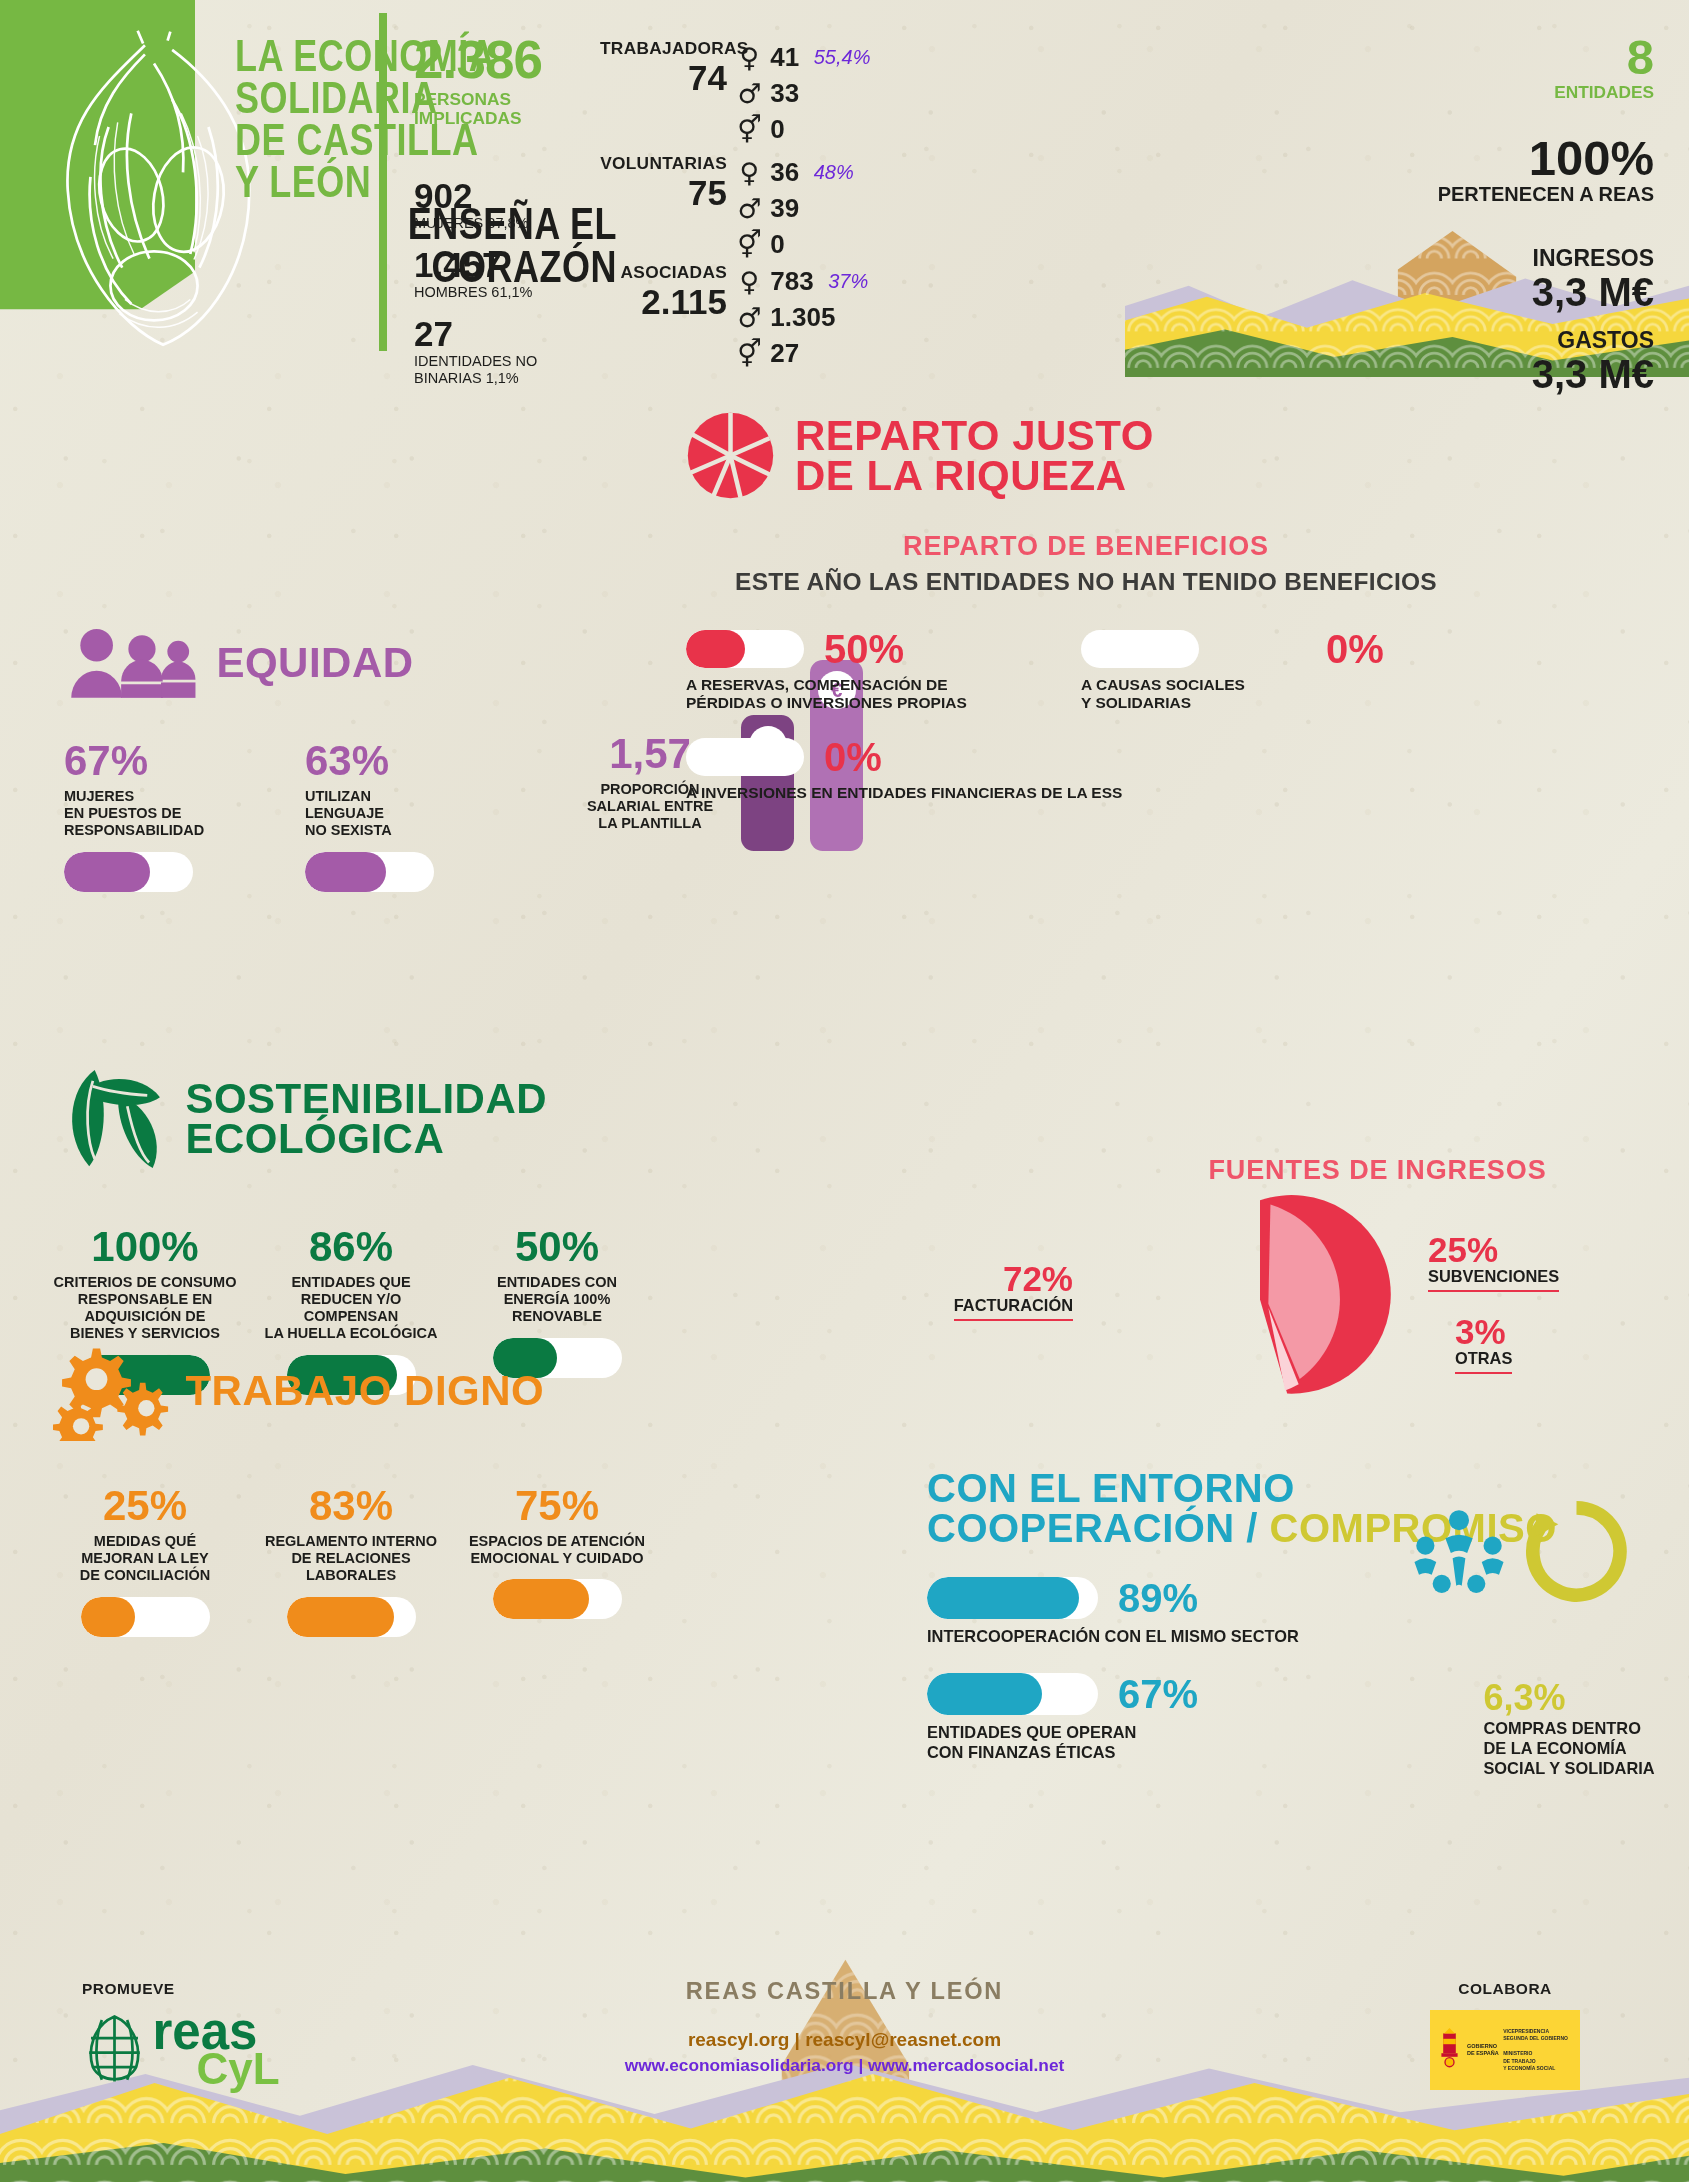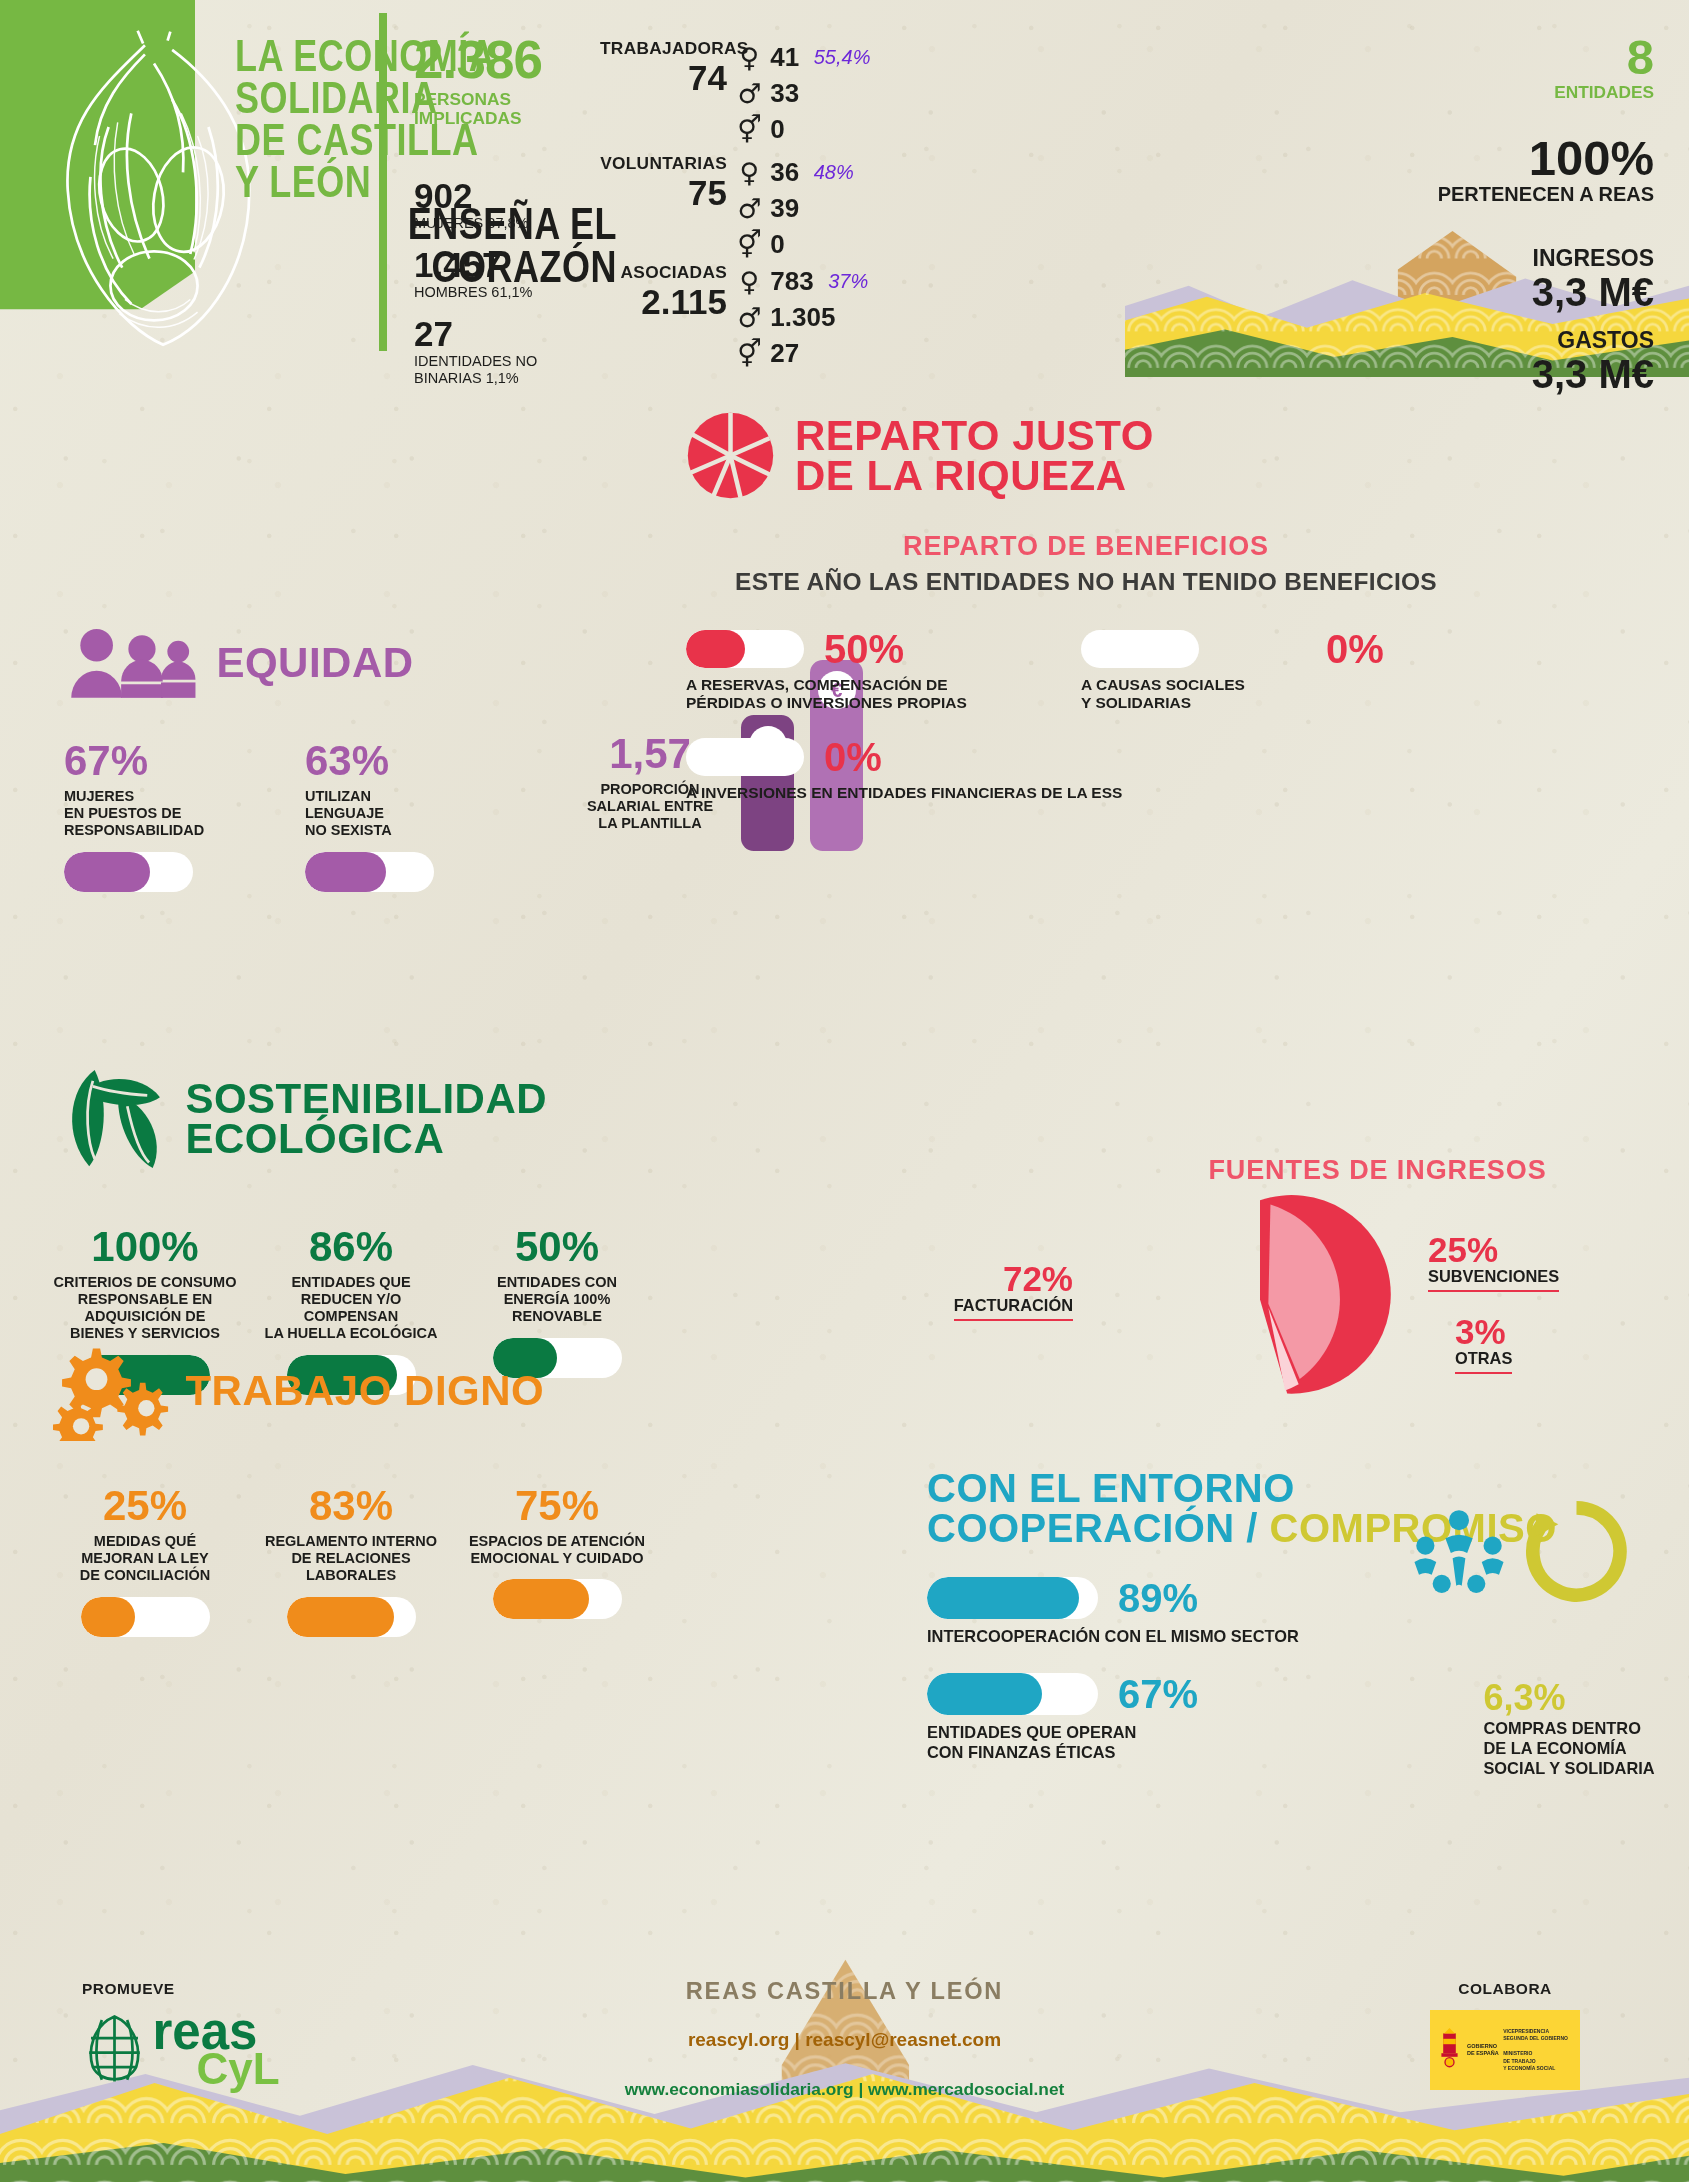--- a/index.html
+++ b/index.html
@@ -151,21 +151,21 @@
   
   .footer { position:absolute; left:0; bottom:0; width:1689px; height:227px; }
   .f-prom { position:absolute; left:82px; top:23.6px; }
   .f-cap { font-size:15.5px; font-weight:900; color:#1d1d1b; letter-spacing:0.5px;}
   .f-logo { display:flex; align-items:center; gap:5.5px; margin-top:11px;}
   .f-reas { font-size:51px; font-weight:900; color:#0a7a42; line-height:.9;}
   .f-cyl { font-size:44px; font-weight:900; color:#7ac143; line-height:.9; margin-left:44px; margin-top:-5.5px;}
   .f-center { position:absolute; left:50%; transform:translateX(-50%); top:22px; text-align:center; width:727px;}
   .f-org { font-size:23.6px; font-weight:900; color:#8a7d62; letter-spacing:1.8px; text-transform:uppercase;}
   .f-link { font-size:19px; font-weight:900; color:#a16207; margin-top:23.6px;}
-  .f-link2 { font-size:17.3px; font-weight:900; color:#15803d; margin-top:28px;}
+  .f-link2 { font-size:17.3px; font-weight:900; color:#6d28d9; margin-top:4px;}
   .f-colab { position:absolute; right:109px; top:23.6px; text-align:center;}
   .gob { width:150px; height:80px; background:#fcd535; margin-top:12.7px; display:flex; align-items:center; gap:4.5px; padding:5.5px;}
   .gob-t { font-size:5px; color:#2b2b2b; line-height:1.5; font-weight:700; text-align:left;}
 </style>
 </head>
 <body>
 
 <div class="paper-tex"></div>
 
 <div class="page">

